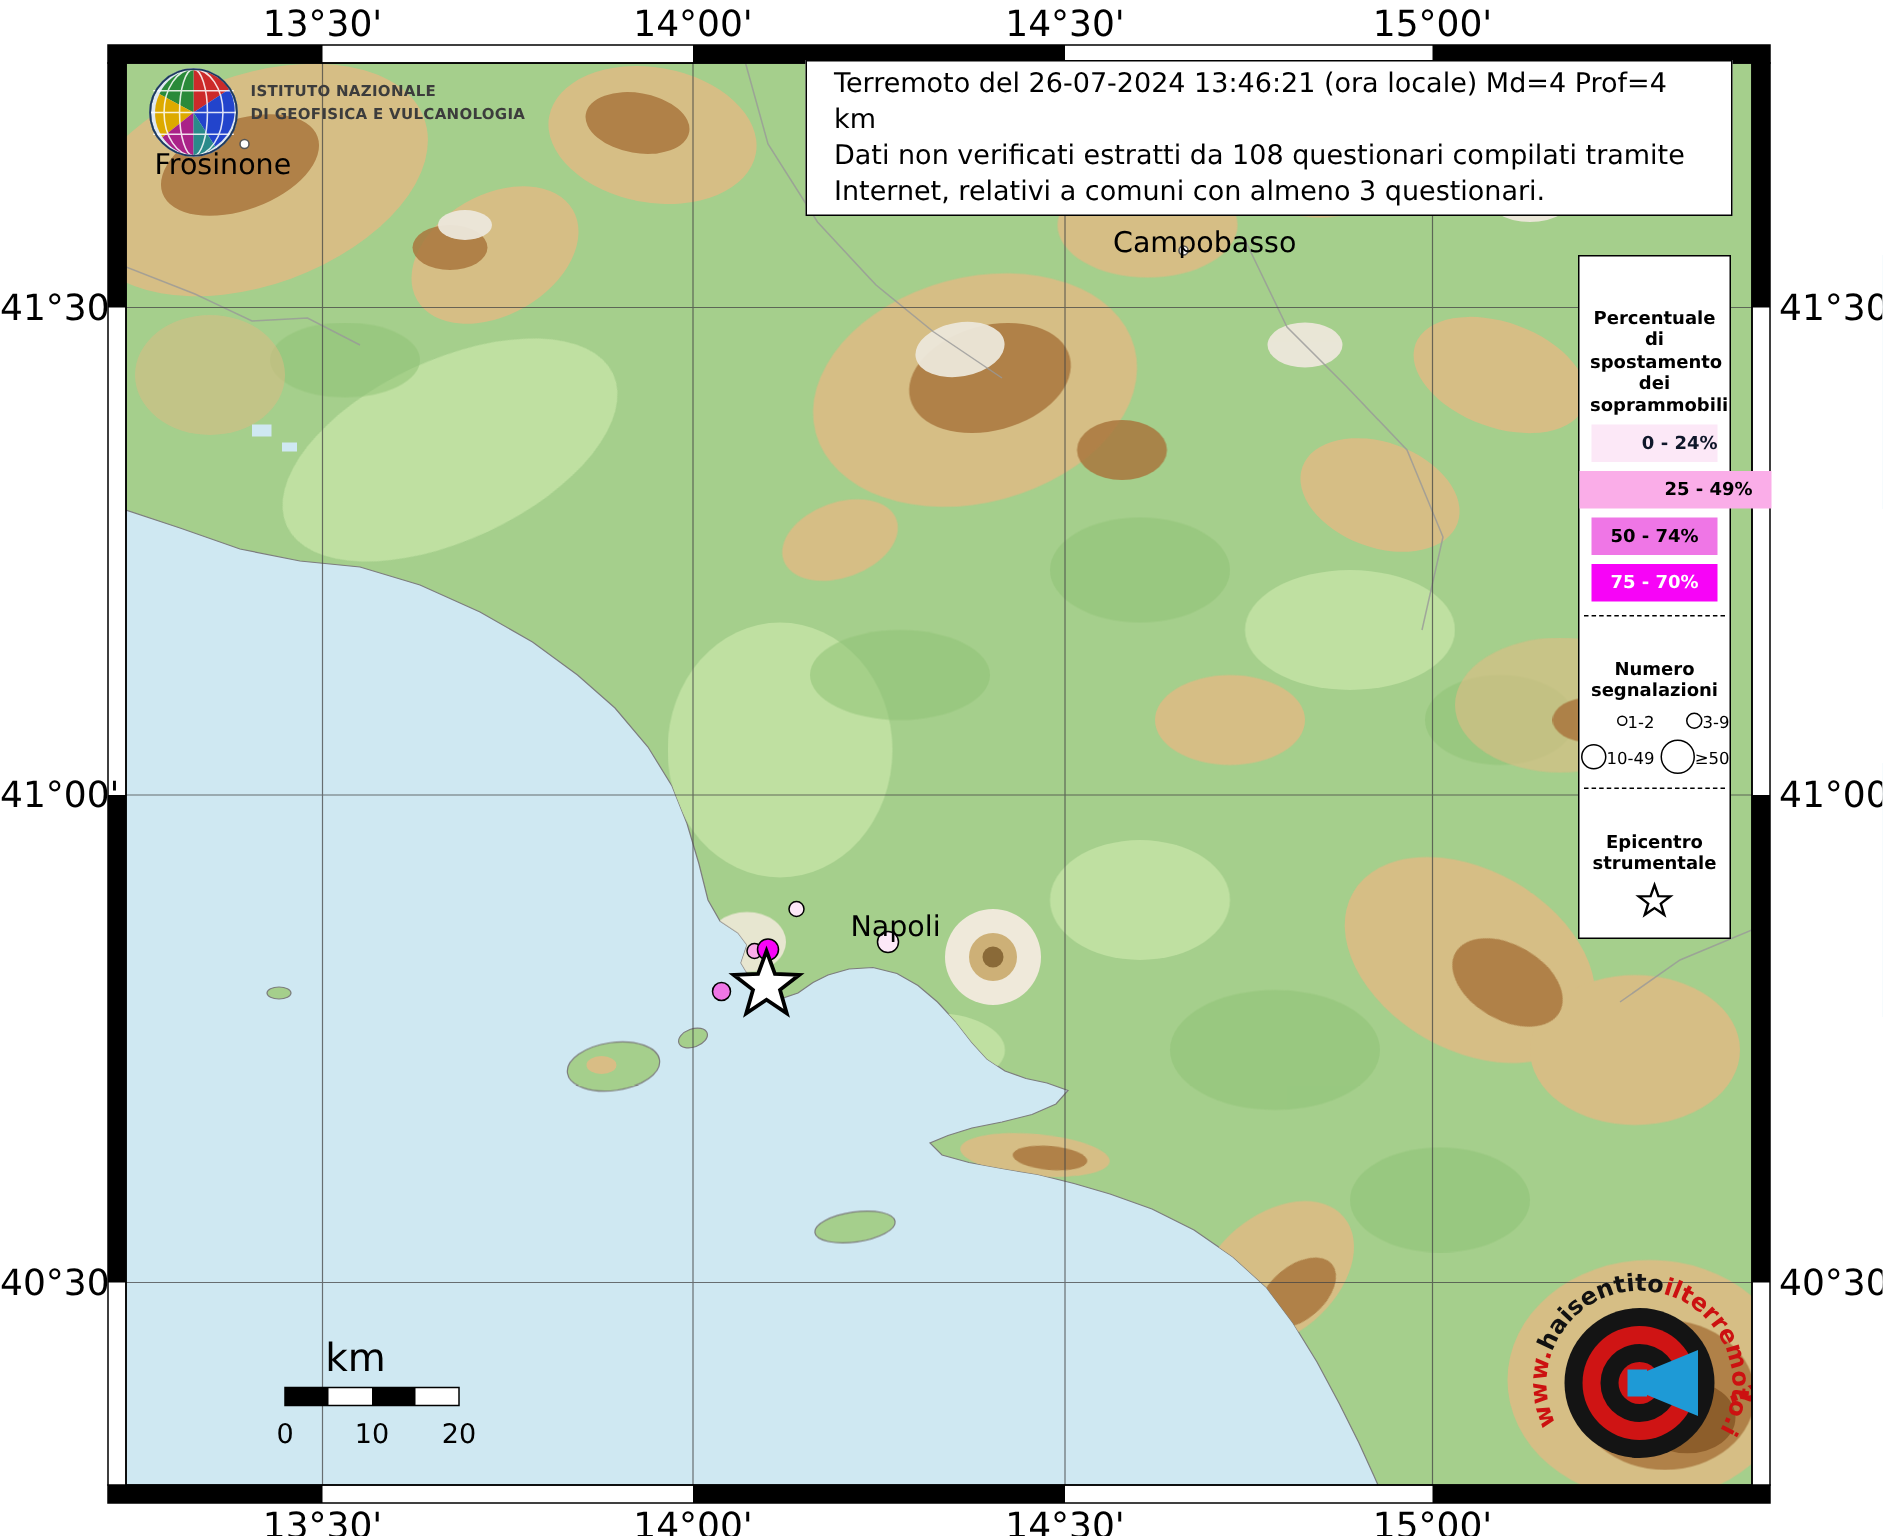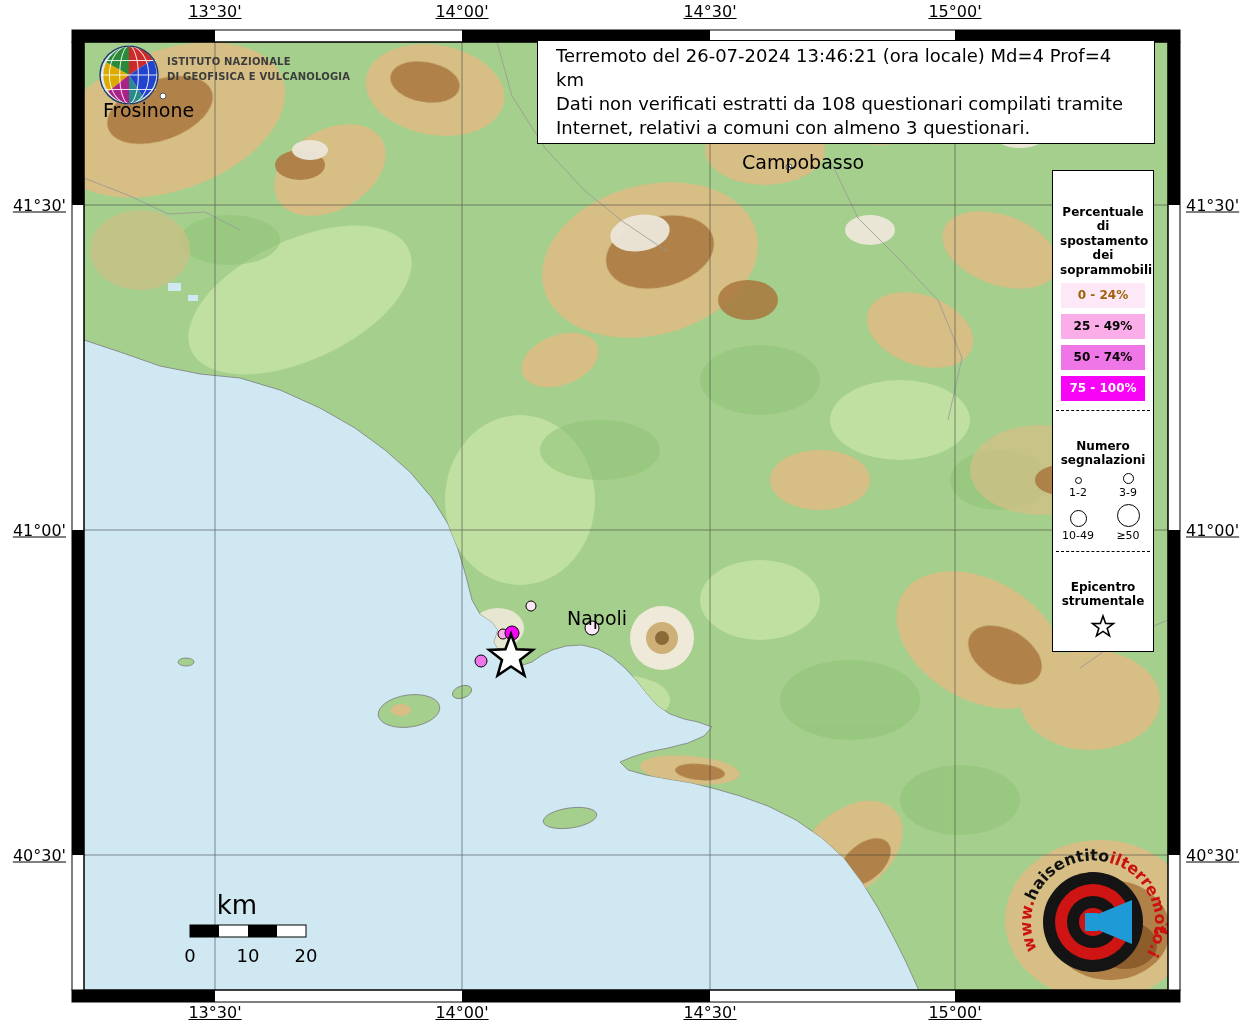--- a/index.html
+++ b/index.html
@@ -2,37 +2,37 @@
 <html><head>
 <meta charset="utf-8">
 <style>
   html,body{margin:0;padding:0;background:#fff;}
   .page{position:relative;width:1255px;height:1024px;background:#fff;overflow:hidden;
         font-family:"DejaVu Sans","Liberation Sans",sans-serif;color:#000;}
   svg.map-svg{position:absolute;left:0;top:0;z-index:1;}
   svg text{font-family:"DejaVu Sans","Liberation Sans",sans-serif;}
 
   
-  .coord{position:absolute;font-size:16px;white-space:nowrap;z-index:3;text-decoration:underline;}
+  .coord{position:absolute;font-size:24px;white-space:nowrap;z-index:3;}
   .coord.top, .coord.bottom{transform:translateX(-50%);}
   .coord.left{left:0;width:66px;text-align:right;transform:translateY(-50%);}
   .coord.right{left:1186px;transform:translateY(-50%);}
 
   
   .info-box{position:absolute;left:537px;top:40px;width:618px;background:#fff;
             border:1px solid #000;padding:3px 18px;font-size:18px;line-height:1.33;z-index:5;box-sizing:border-box;}
 
   
   .legend{position:absolute;left:1052px;top:170px;width:102px;min-height:437px;background:#fff;
           border:1px solid #000;z-index:5;text-align:center;padding:6px 0 8px;box-sizing:border-box;}
   .legend-title{font-weight:bold;font-size:12px;line-height:1.2;padding:0 7px;margin-top:28px;}
   .legend-swatch{width:84px;height:25px;line-height:25px;margin:6px auto 0;font-weight:bold;font-size:12px;}
   .legend-divider{border-top:1px dashed #000;margin:9px 3px 6px;height:0;}
   .sig-grid{display:grid;grid-template-columns:1fr 1fr;row-gap:5px;margin-top:5px;}
-  .sig-cell{display:flex;flex-direction:column;align-items:center;justify-content:flex-end;}
+  .sig-cell{display:flex;flex-direction:row;align-items:center;justify-content:flex-end;}
   .sig-circle{border:1.5px solid #000;border-radius:50%;background:#fff;box-sizing:border-box;}
   .sig-c1{width:7px;height:7px;}
   .sig-c2{width:11px;height:11px;}
   .sig-c3{width:17px;height:17px;}
   .sig-c4{width:23px;height:23px;}
   .sig-label{font-size:11px;margin-top:2px;}
 
   
   .ingv{position:absolute;left:98px;top:44px;z-index:4;display:flex;align-items:flex-start;}
   .ingv-text{margin-left:7px;margin-top:10px;color:#3c3c3c;font-size:10px;font-weight:bold;
@@ -268,24 +268,24 @@
   <div class="city" style="left:567px;top:607px">Napoli</div>
 
   <div class="info-box">
     <div>Terremoto del 26-07-2024 13:46:21 (ora locale) Md=4 Prof=4 km</div>
     <div>Dati non verificati estratti da 108 questionari compilati tramite Internet, relativi a comuni con almeno 3 questionari.</div>
   </div>
 
   <div class="legend">
     <div class="legend-title">Percentuale di spostamento dei soprammobili</div>
     <div>
-        <div class="legend-swatch" style="background: rgb(252, 232, 247); color: #a16207;">0 - 24%</div>
-        <div class="legend-swatch" style="background: rgb(250, 173, 232); color: rgb(0, 0, 0);">25 - 49%</div>
+        <div class="legend-swatch" style="background: rgb(252, 232, 247); color: #0f172a; text-align: right;">0 - 24%</div>
+        <div class="legend-swatch" style="background: rgb(250, 173, 232); color: rgb(0, 0, 0); padding-left: 44px;">25 - 49%</div>
         <div class="legend-swatch" style="background: rgb(239, 118, 230); color: rgb(0, 0, 0);">50 - 74%</div>
-        <div class="legend-swatch" style="background: rgb(247, 4, 247); color: rgb(255, 255, 255);">75 - 100%</div>
+        <div class="legend-swatch" style="background: rgb(247, 4, 247); color: rgb(255, 255, 255);">75 - 70%</div>
       </div>
     <div class="legend-divider"></div>
     <div class="legend-title">Numero segnalazioni</div>
     <div class="sig-grid">
       <div class="sig-cell">
         <div class="sig-circle sig-c1"></div>
         <div class="sig-label">1-2</div>
       </div>
       <div class="sig-cell">
         <div class="sig-circle sig-c2"></div>

